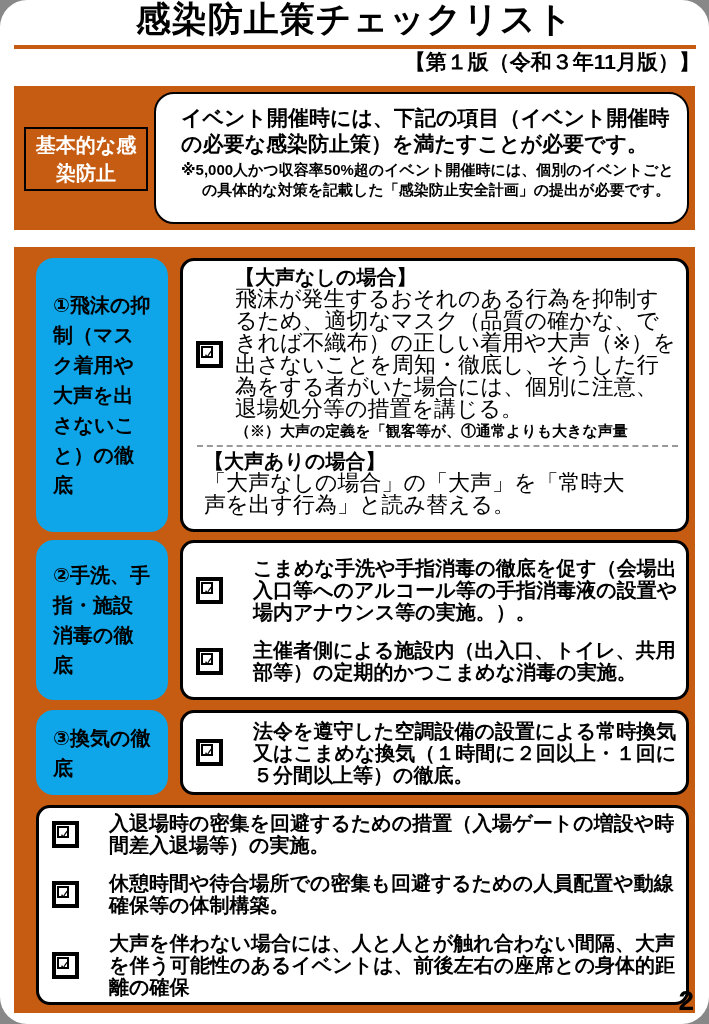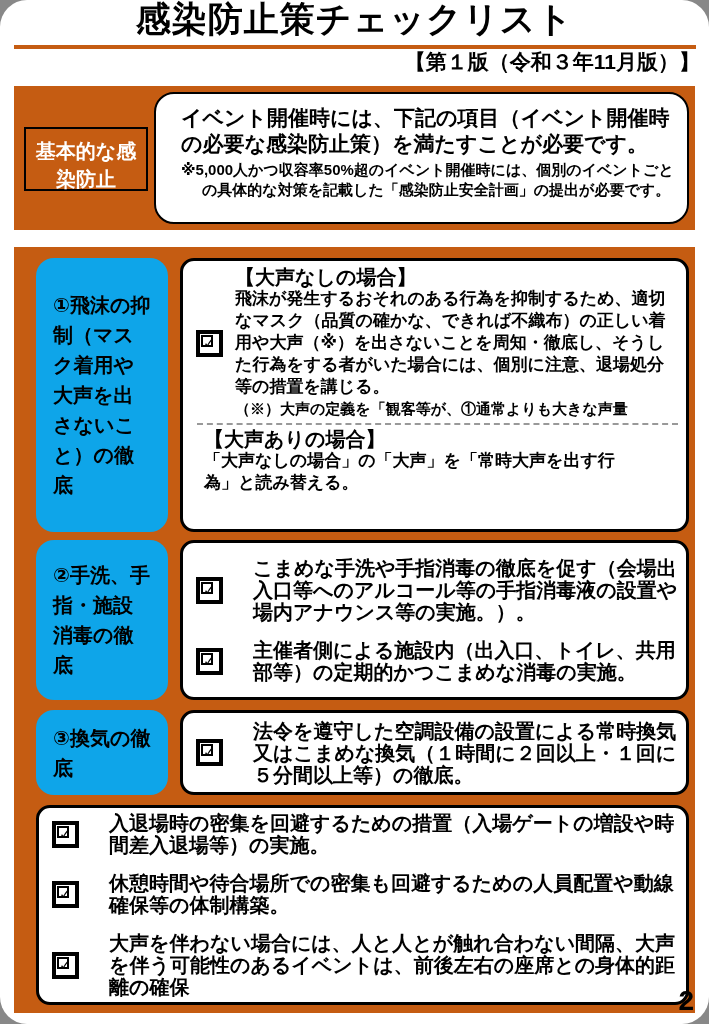--- a/index.html
+++ b/index.html
@@ -12,21 +12,21 @@
   }
   .title { position:absolute; top:-4px; left:0; right:0; text-align:center;
     font-size:35px; font-weight:700; letter-spacing:1px; }
   .rule { position:absolute; top:45px; left:14px; width:682px; height:4px; background:#C55C12; }
   .version { position:absolute; top:48px; right:9px; font-size:21px; font-weight:700; }
 
   
   .box1 { position:absolute; top:86px; left:14px; width:681px; height:144px; background:#C55C12; }
   .box1-label { position:absolute; left:10px; top:41px; width:124px; height:64px;
     border:2px solid #000; color:#fff; font-size:20px; font-weight:700;
-    line-height:28px; text-align:center; padding-top:8px; }
+    line-height:28px; text-align:center; padding-top:2px; }
   .box1-content { position:absolute; left:140px; top:6px; width:535px; height:132px;
     background:#fff; border:2px solid #000; border-radius:20px; padding:11px 12px 0 25px; }
   .b1-main { font-size:21px; font-weight:700; line-height:26px; }
   .b1-note { font-size:15px; font-weight:700; line-height:20px; margin-top:3px;
     padding-left:1.4em; text-indent:-1.4em; }
 
   
   .box2 { position:absolute; top:247px; left:14px; width:681px; height:766px;
     background:#C55C12; padding:11px 6px 0 22px; }
   .row { display:flex; }
@@ -44,21 +44,21 @@
   .cb-in { position:absolute; left:1px; top:1px; width:12px; height:12px; border:2px solid #000;
     font-size:15px; line-height:11px; font-weight:700; text-align:left; }
 
   .item { display:flex; align-items:center; }
   .itext { margin-left:30px; margin-right:6px; font-size:20px; font-weight:700; line-height:22px; }
 
   
   .r1item { padding-top:5px; }
   .r1item .txt { margin-left:12px; margin-right:10px; }
   .hdr { font-size:20px; font-weight:700; line-height:22px; }
-  .bodytx { font-size:17px; font-weight:700; line-height:22px; max-width:447px; }
+  .bodytx { font-size:22px; font-weight:400; line-height:22px; max-width:447px; }
   .note { font-size:15px; font-weight:700; line-height:19px; margin-top:3px;font-family:Liberation Mono, monospace; }
   .note2 { padding-left:3em; }
   .dash { border-top:2px dashed #999; margin:3px 8px 2px 14px; }
   .shout { padding-left:21px; padding-top:1px; }
   .shout .bodytx { max-width:436px; }
 
   .list { display:flex; flex-direction:column; justify-content:center; }
   .row2 .list { gap:16px; }
   .row3 .list { gap:0; }
   .row4 .list { gap:16px; }

